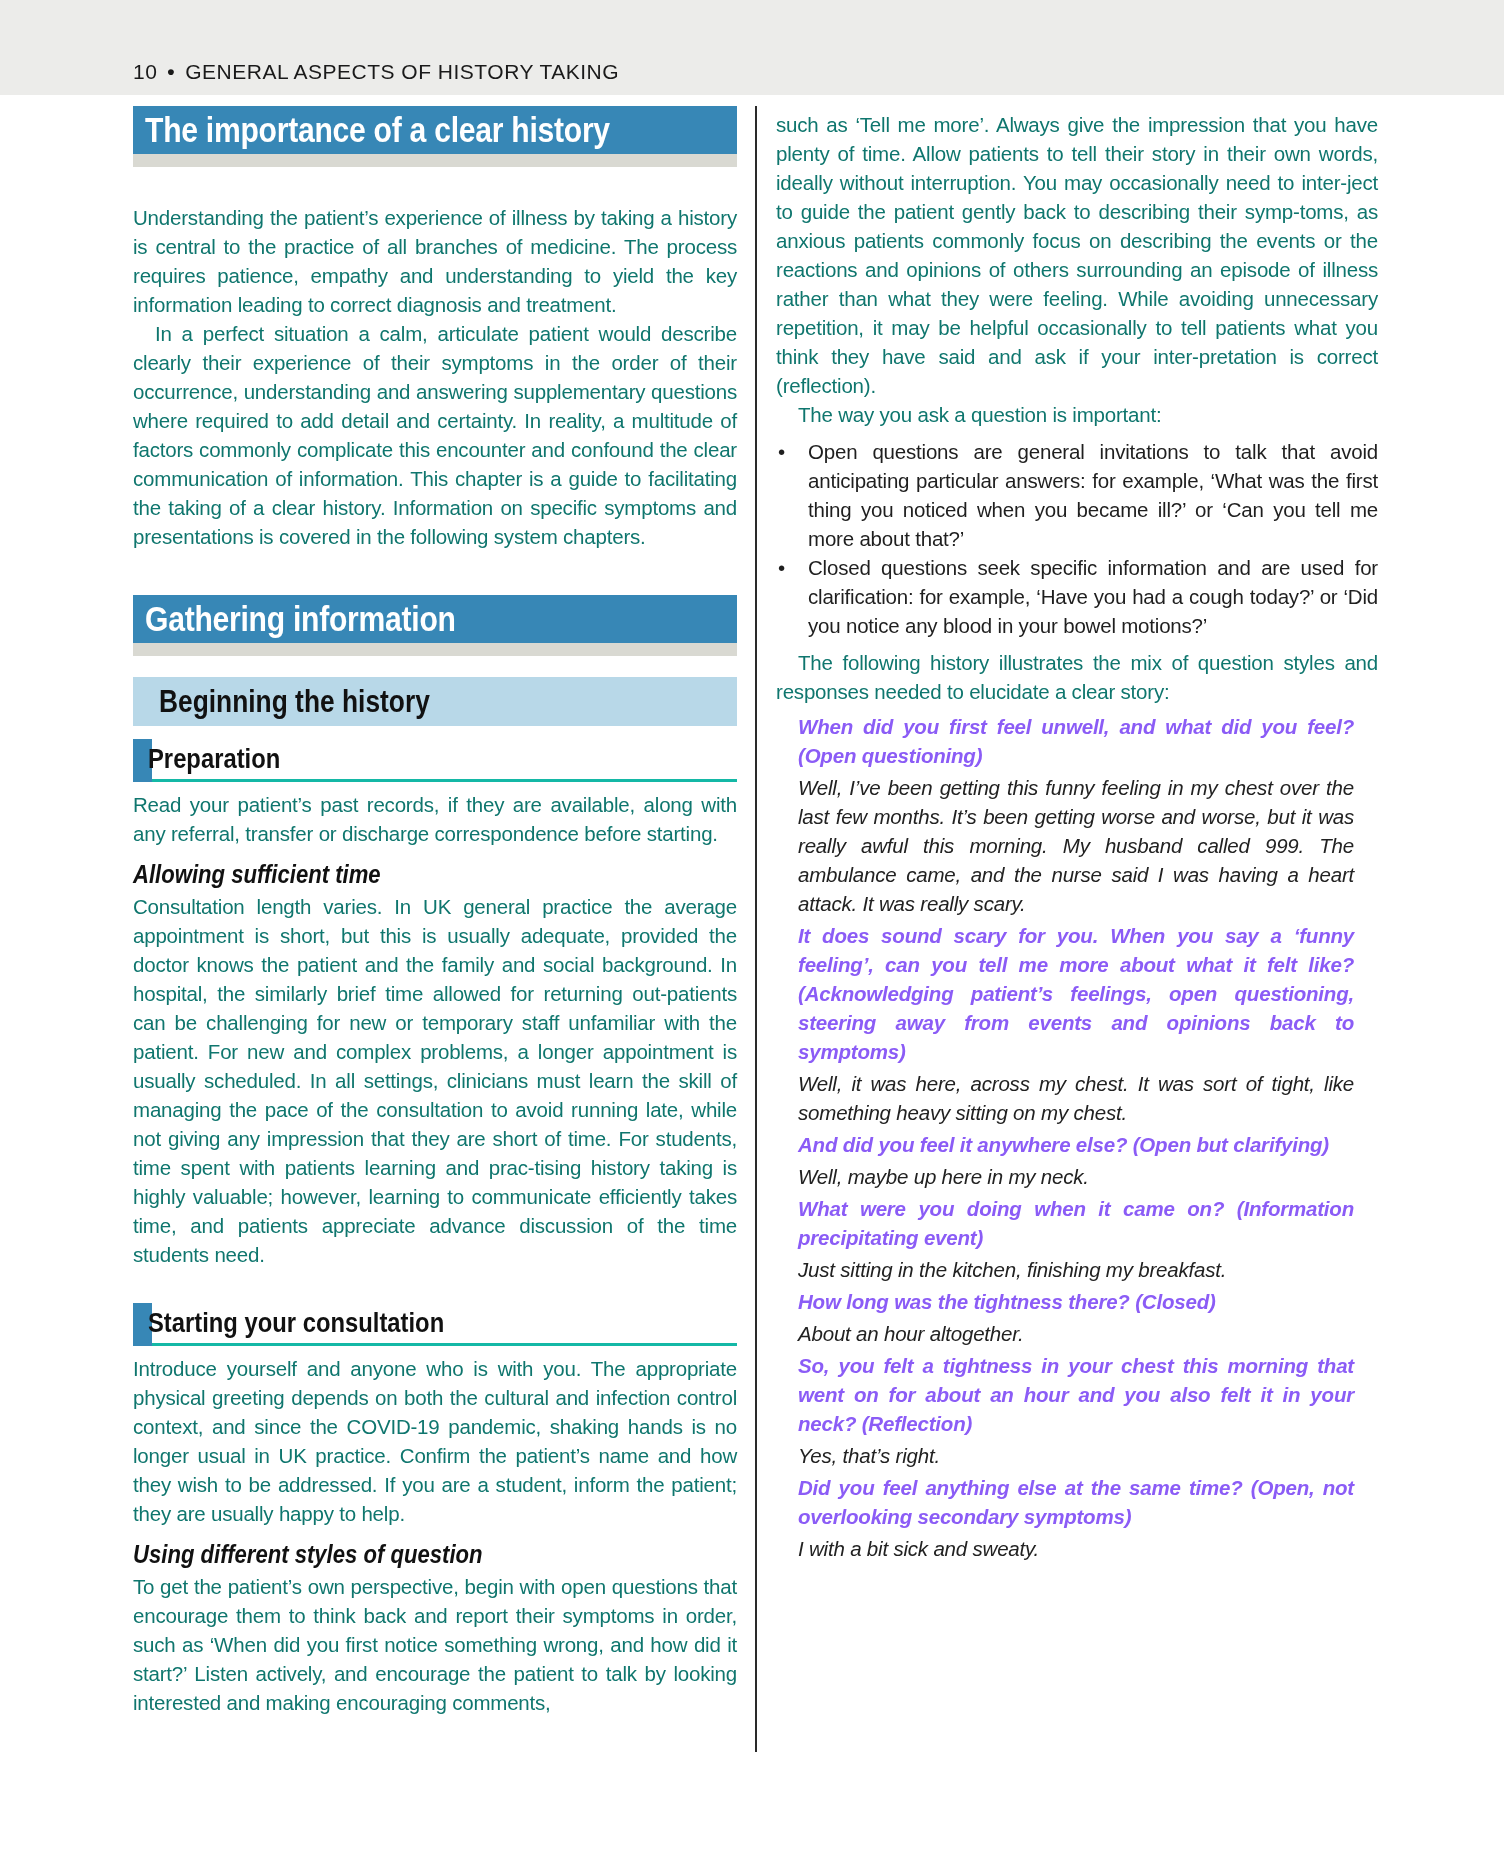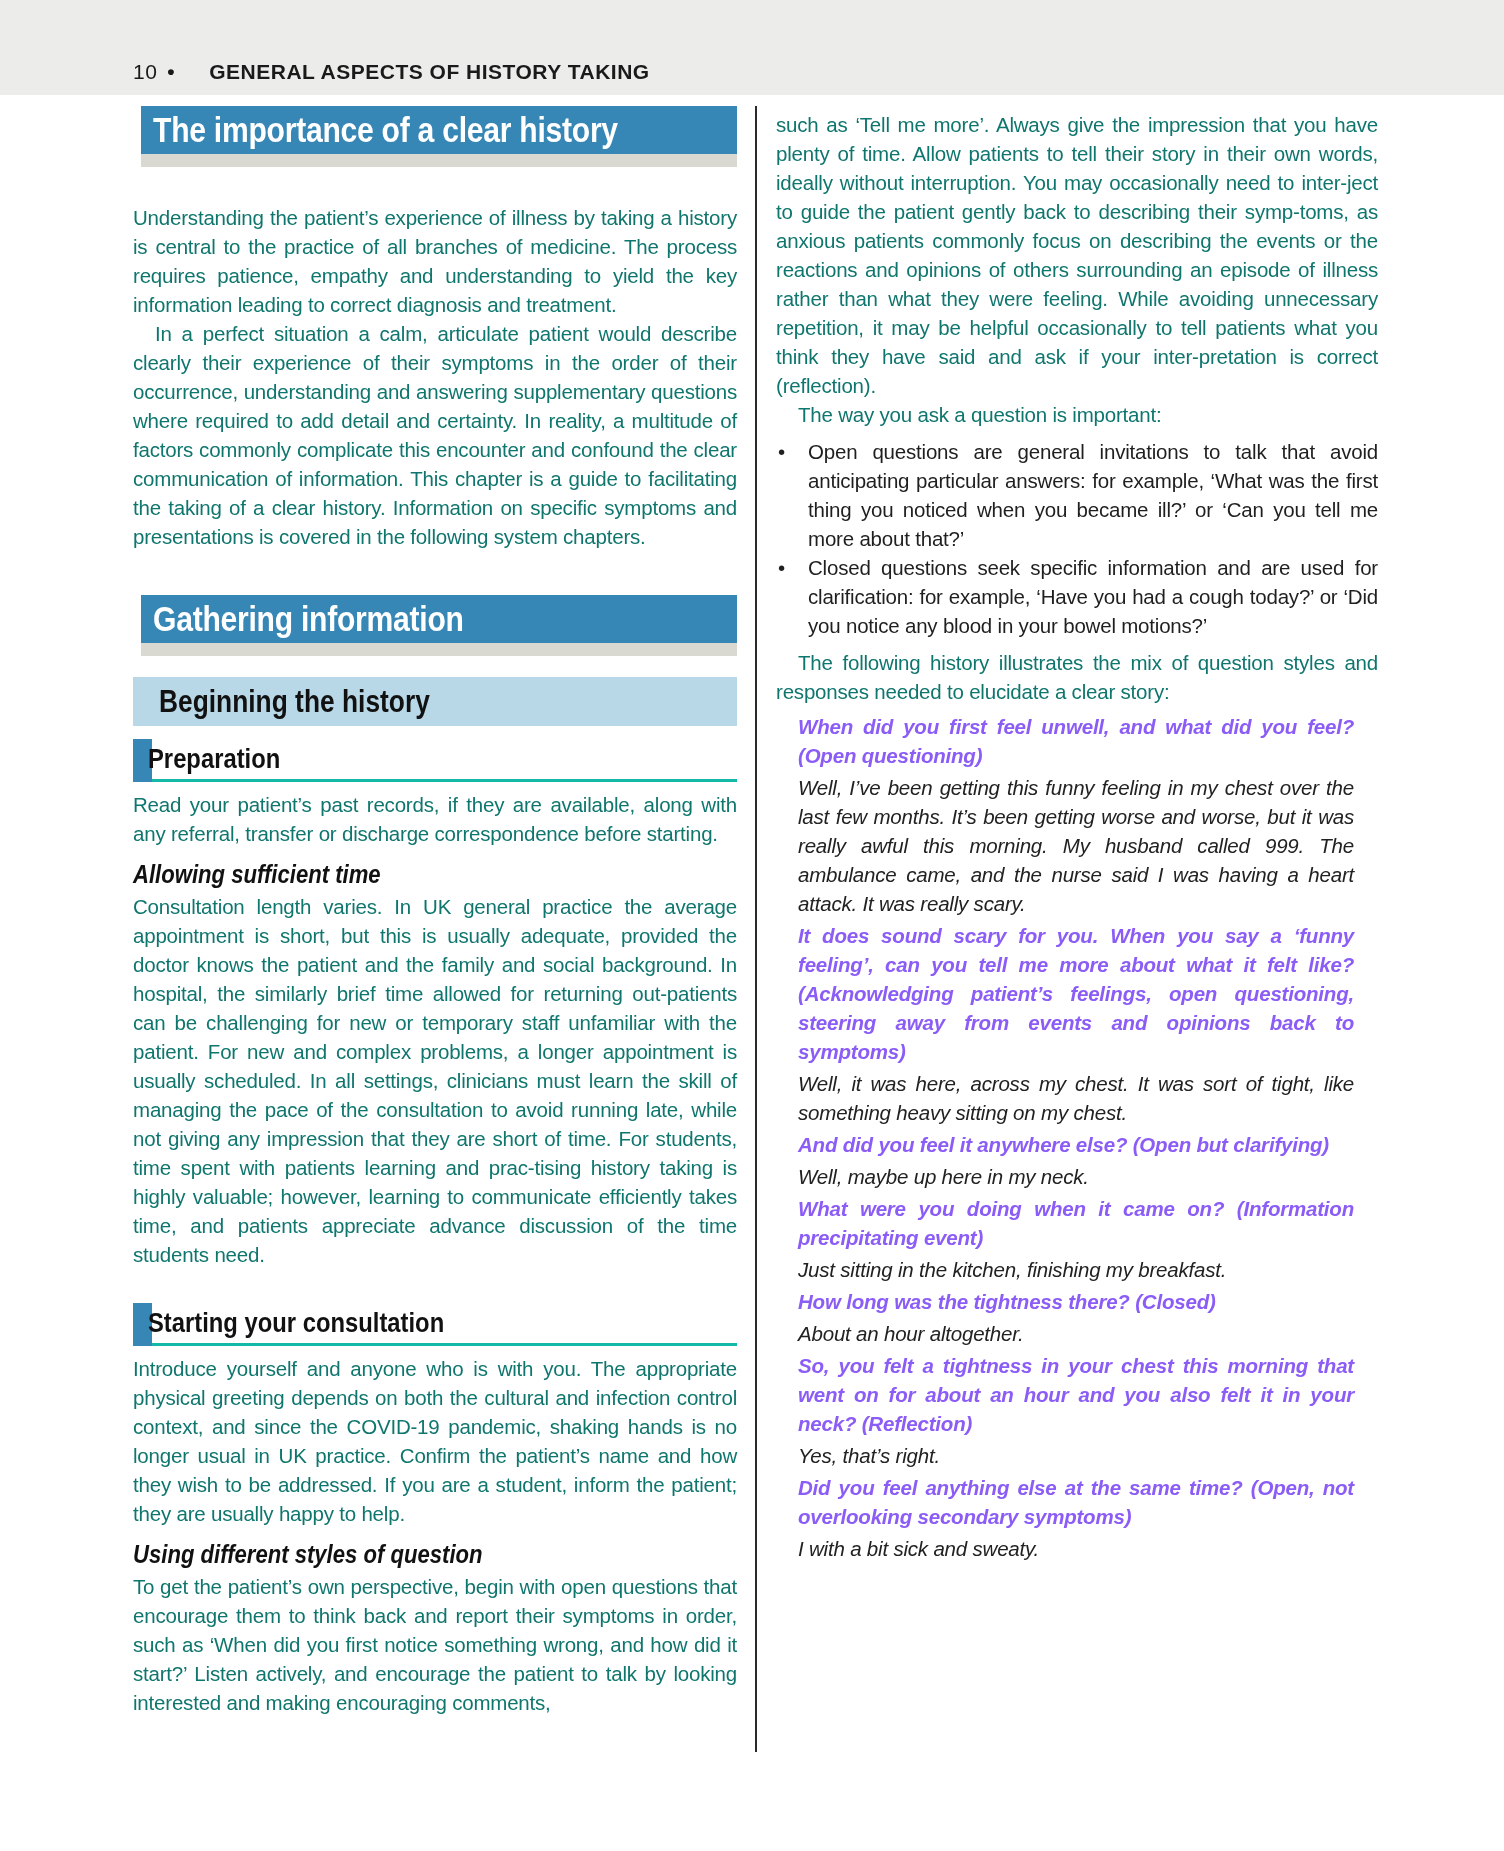--- a/index.html
+++ b/index.html
@@ -5,30 +5,30 @@
   html, body { margin:0; padding:0; }
   body {
     width:1504px; height:1851px; position:relative; overflow:hidden;
     background:#ffffff; color:#1a1a1a;
     font-family:"Liberation Sans", sans-serif;
   }
   .topband { position:absolute; left:0; top:0; width:1504px; height:95px; background:#ececea; }
   .runhead { position:absolute; left:133px; top:60px; font-size:21px; letter-spacing:0.5px; color:#1a1a1a; white-space:nowrap; }
   .runhead .num { font-weight:normal; }
   .runhead .dot { font-weight:bold; margin:0 10px; }
-  .runhead .title { font-weight:bold;margin-left:24px; }
+  .runhead .title { font-weight:normal; }
 
   .col { position:absolute; }
   .left { left:133px; top:106px; width:604px; }
   .right { left:776px; top:110px; width:602px; }
   .divider { position:absolute; left:755px; top:106px; width:2px; height:1646px; background:#2a2a2a; }
 
   .h1bar { position:relative; background:#3787b6; color:#fff; font-weight:bold; font-size:35px;
            height:48px; line-height:48px; padding-left:12px; transform-origin:left;
-           box-shadow: 0 13px 0 0 #d9d9d2; margin-left: 8px; }
+           box-shadow: 0 13px 0 0 #d9d9d2; }
   .h1bar span { display:inline-block; transform:scaleX(0.86); transform-origin:left; letter-spacing:-0.3px; }
   .h2bar { background:#b8d8e8; color:#111; font-weight:bold; font-size:31px; height:49px; line-height:49px; padding-left:26px; }
   .h2bar span { display:inline-block; transform:scaleX(0.85); transform-origin:left; }
   .h3 { position:relative; height:40px; border-bottom:3px solid #14b8a6; padding-left:15px;
         font-weight:bold; font-size:28px; line-height:40px; color:#111; }
   .h3::before { content:""; position:absolute; left:0; top:0; width:19px; height:43px; background:#3787b6; }
   .h3 span { display:inline-block; transform:scaleX(0.85); transform-origin:left; }
   .h4 { font-weight:bold; font-style:italic; font-size:26px; color:#111; height:36px; line-height:36px; }
   .h4 span { display:inline-block; transform:scaleX(0.85); transform-origin:left; }
 

